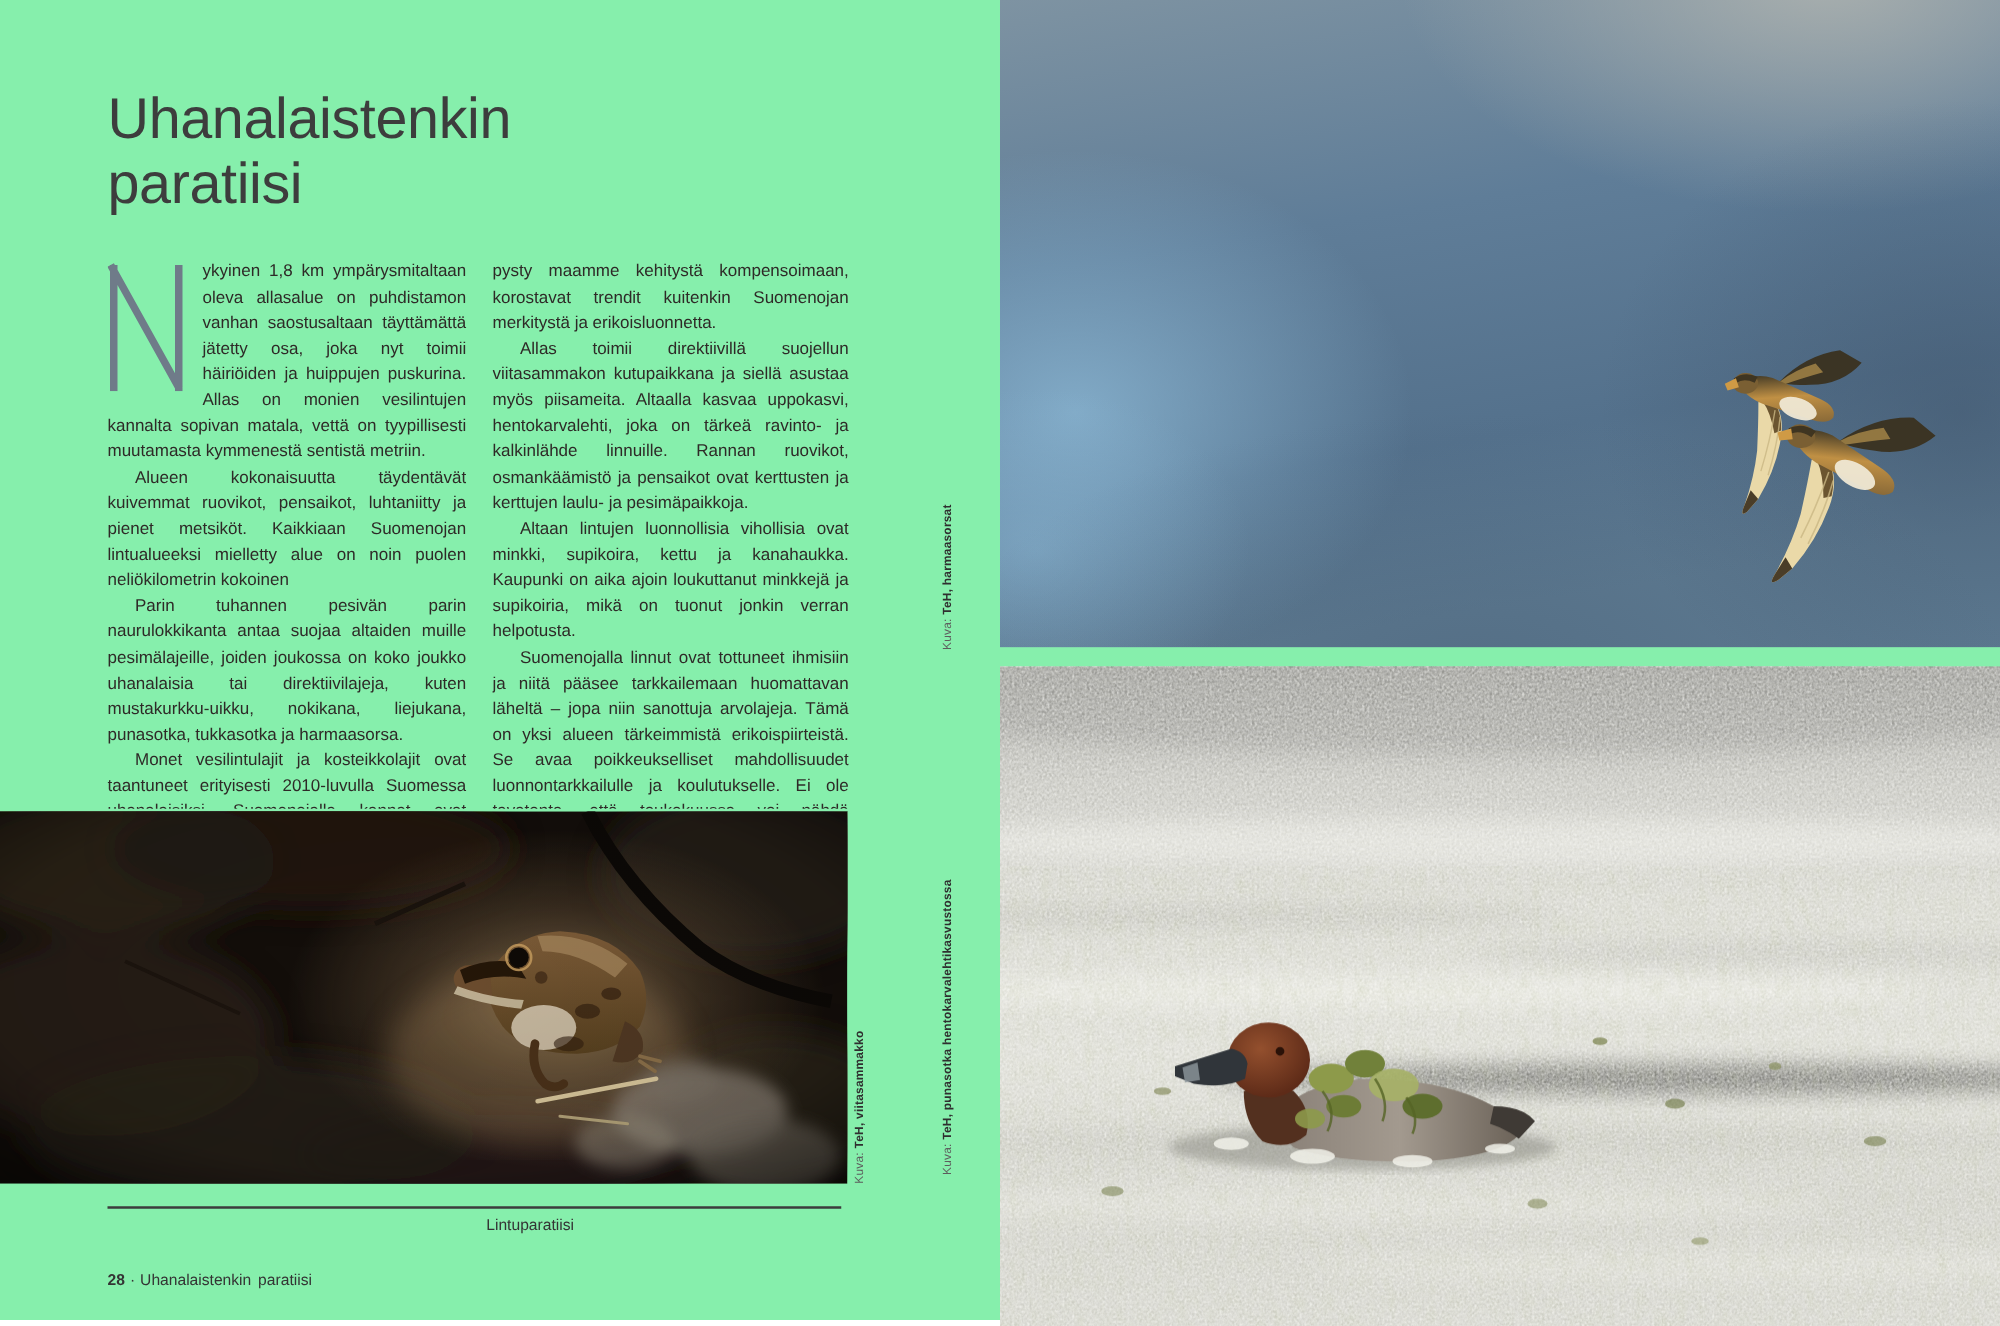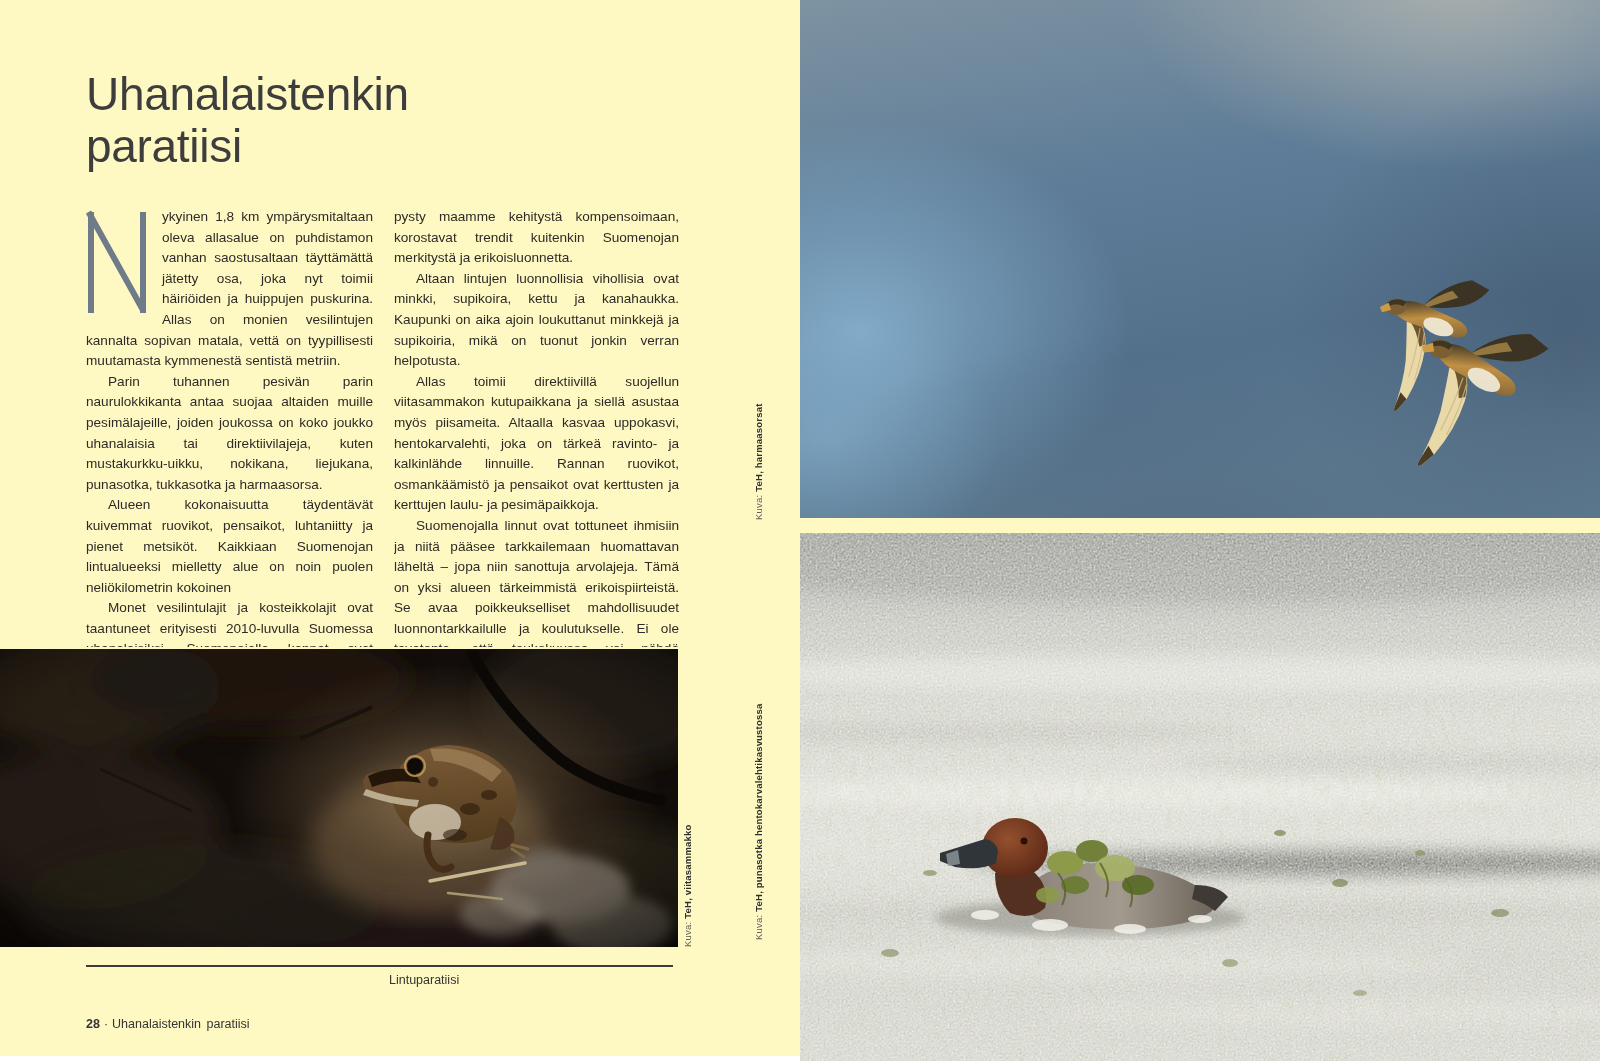--- a/index.html
+++ b/index.html
@@ -1,18 +1,18 @@
 <!DOCTYPE html>
 <html><head>
 <meta charset="utf-8">
 <style>
   * { margin:0; padding:0; box-sizing:border-box; }
   html,body { width:1600px; height:1061px; background:#ffffff; overflow:hidden;
               font-family:"Liberation Sans", sans-serif; }
-  .page { position:relative; width:1600px; height:1056px; background:#fef9c3;padding-left:18px; }
+  .page { position:relative; width:1600px; height:1056px; background:#86efac;padding-left:18px; }
 
   
   .title { position:absolute; left:86px; top:68px; font-size:46px; line-height:52px;
            font-weight:300; color:#3d3d3d; letter-spacing:-0.3px; }
   .col { position:absolute; top:207px; width:287px; height:440px; overflow:hidden;
          font-size:13.6px; line-height:20.6px; color:#2e2a27; text-align:justify; }
   .col-1 { left:86px; }
   .col-2 { left:394px; width:285px; }
   .col p { text-align:justify; }
   .col p.indent { text-indent:22px; }
@@ -60,29 +60,29 @@
 
   <div class="col col-1">
     <p>
       <span class="dropcap">
         <svg viewBox="0 0 62 103" width="62" height="103" aria-hidden="true">
           <path d="M5 103 L5 2 M2.5 2 L57.5 101 M57 103 L57 2" stroke="#6f7b89" stroke-width="6" fill="none"></path>
         </svg>
         <span class="sr-only">N</span>
       </span><span>ykyinen 1,8 km ympärysmitaltaan oleva allasalue on puhdistamon vanhan saostusaltaan täyttämättä jätetty osa, joka nyt toimii häiriöiden ja huippujen puskurina. Allas on monien vesilintujen kannalta sopivan matala, vettä on tyypillisesti muutamasta kymmenestä sentistä metriin.</span>
     </p>
+    <p class="indent">Alueen kokonaisuutta täydentävät kuivemmat ruovikot, pensaikot, luhtaniitty ja pienet metsiköt. Kaikkiaan Suomenojan lintualueeksi mielletty alue on noin puolen neliökilometrin kokoinen</p>
     <p class="indent">Parin tuhannen pesivän parin naurulokkikanta antaa suojaa altaiden muille pesimälajeille, joiden joukossa on koko joukko uhanalaisia tai direktiivilajeja, kuten mustakurkku-uikku, nokikana, liejukana, punasotka, tukkasotka ja harmaasorsa.</p>
-    <p class="indent">Alueen kokonaisuutta täydentävät kuivemmat ruovikot, pensaikot, luhtaniitty ja pienet metsiköt. Kaikkiaan Suomenojan lintualueeksi mielletty alue on noin puolen neliökilometrin kokoinen</p>
     <p class="indent">Monet vesilintulajit ja kosteikkolajit ovat taantuneet erityisesti 2010-luvulla Suomessa uhanalaisiksi. Suomenojalla kannat ovat pysyneet kuitenkin vankkoina. Vaikka yksittäinen alue ei</p>
   </div>
 
   <div class="col col-2">
     <p>pysty maamme kehitystä kompensoimaan, korostavat trendit kuitenkin Suomenojan merkitystä ja erikoisluonnetta.</p>
+    <p class="indent">Allas toimii direktiivillä suojellun viitasammakon kutupaikkana ja siellä asustaa myös piisameita. Altaalla kasvaa uppokasvi, hentokarvalehti, joka on tärkeä ravinto- ja kalkinlähde linnuille. Rannan ruovikot, osmankäämistö ja pensaikot ovat kerttusten ja kerttujen laulu- ja pesimäpaikkoja.</p>
     <p class="indent">Altaan lintujen luonnollisia vihollisia ovat minkki, supikoira, kettu ja kanahaukka. Kaupunki on aika ajoin loukuttanut minkkejä ja supikoiria, mikä on tuonut jonkin verran helpotusta.</p>
-    <p class="indent">Allas toimii direktiivillä suojellun viitasammakon kutupaikkana ja siellä asustaa myös piisameita. Altaalla kasvaa uppokasvi, hentokarvalehti, joka on tärkeä ravinto- ja kalkinlähde linnuille. Rannan ruovikot, osmankäämistö ja pensaikot ovat kerttusten ja kerttujen laulu- ja pesimäpaikkoja.</p>
     <p class="indent">Suomenojalla linnut ovat tottuneet ihmisiin ja niitä pääsee tarkkailemaan huomattavan läheltä – jopa niin sanottuja arvolajeja. Tämä on yksi alueen tärkeimmistä erikoispiirteistä. Se avaa poikkeukselliset mahdollisuudet luonnontarkkailulle ja koulutukselle. Ei ole tavatonta, että toukokuussa voi nähdä yhtäaikaisesti useita koululuokkia altaalla – ja jopa päiväkotiryhmiä.</p>
   </div>
 
   <div class="photo photo-frog">
     <svg viewBox="0 0 678 298" preserveAspectRatio="none">
       <defs>
         <filter id="b6">
             <feGaussianBlur stdDeviation="6"></feGaussianBlur>
           </filter>
         <filter id="b12">

